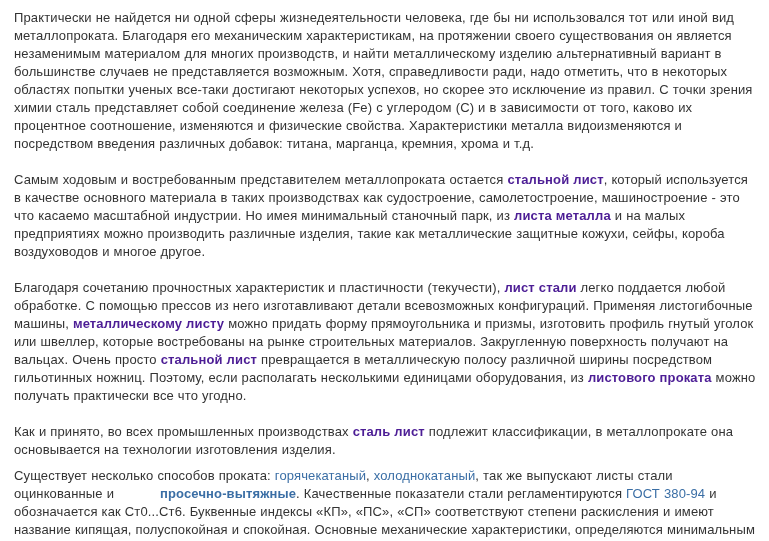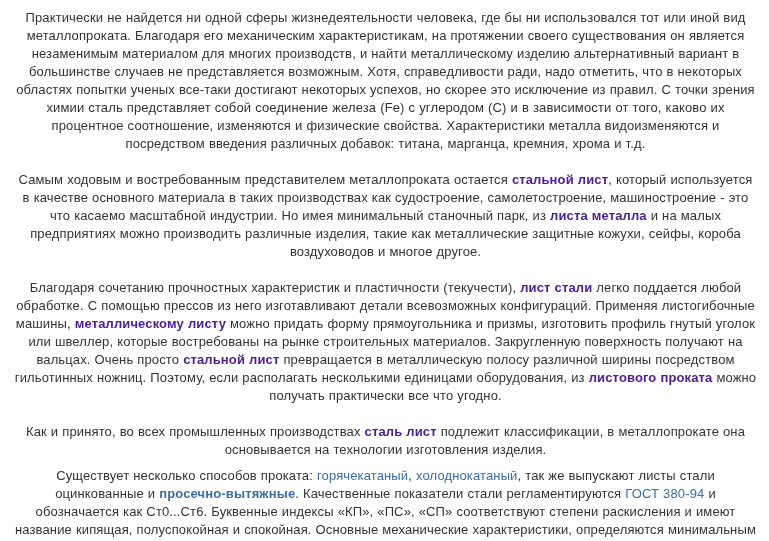--- a/index.html
+++ b/index.html
@@ -20,38 +20,39 @@
     top: 0;
     width: 769px;
     box-sizing: border-box;
     padding: 9px 12px 0 14px;
   }
   .para {
     margin: 0 0 18px 0;
     font-size: 13px;
     line-height: 18px;
     color: #333333;
-    text-align: center;
+    text-align: left;
     letter-spacing: 0.01em;
     word-spacing: 0.02em;
   }
   .para:last-child {
     margin-bottom: 0;
   }
   .seg { }
   .b {
     font-weight: bold;
     color: #4c1d95;
   }
   .lnk {
     color: #3a6ea5;
     cursor: pointer;
   }
   .lnk.bold {
     font-weight: bold;
+    margin-left: 42px;
   }
 </style>
 </head>
 <body>
 
 <div id="article">
 
   <p class="para">
     <span class="seg">Практически не найдется ни одной сферы жизнедеятельности человека, где бы ни использовался тот или иной вид металлопроката. Благодаря его механическим характеристикам, на протяжении своего существования он является незаменимым материалом для многих производств, и найти металлическому изделию альтернативный вариант в большинстве случаев не представляется возможным. Хотя, справедливости ради, надо отметить, что в некоторых областях попытки ученых все-таки достигают некоторых успехов, но скорее это исключение из правил. С точки зрения химии сталь представляет собой соединение железа (Fe) с углеродом (С) и в зависимости от того, каково их процентное соотношение, изменяются и физические свойства. Характеристики металла видоизменяются и посредством введения различных добавок: титана, марганца, кремния, хрома и т.д.</span>
   </p>

